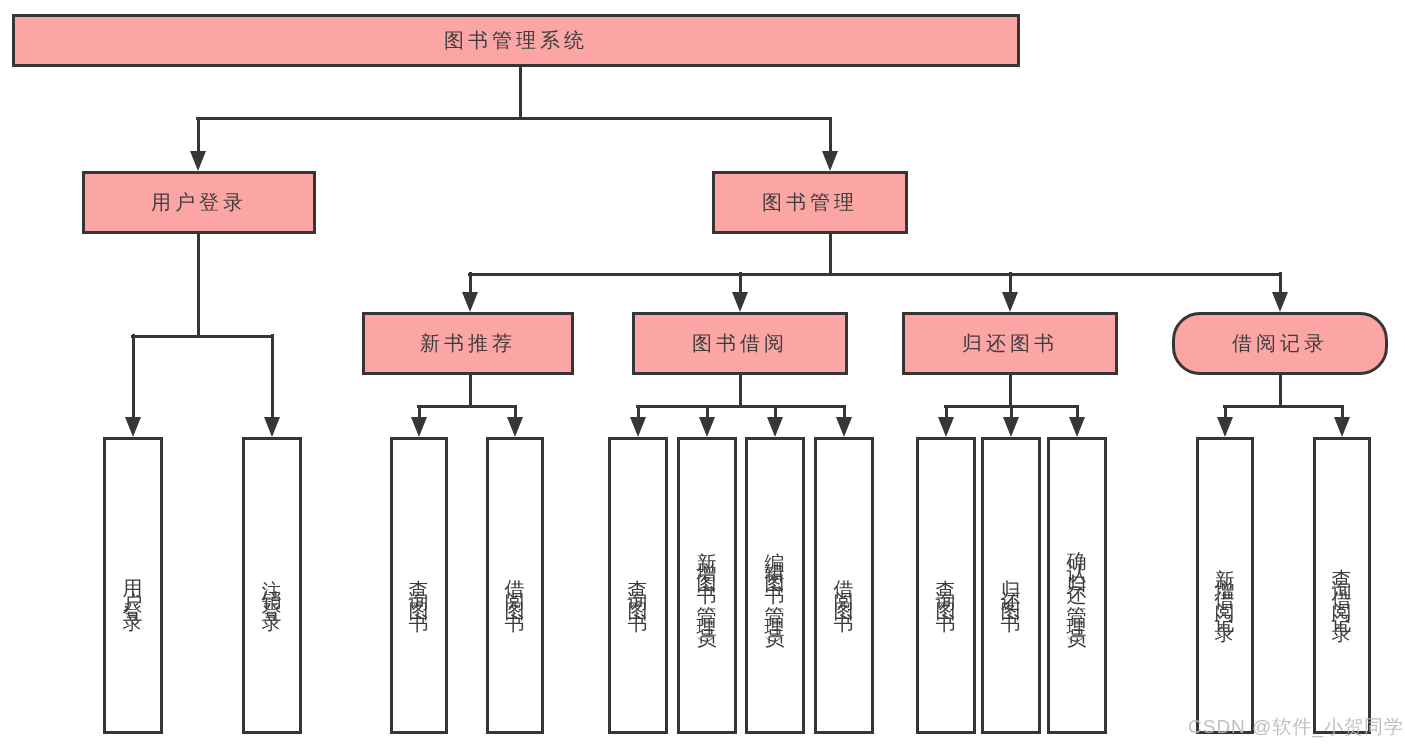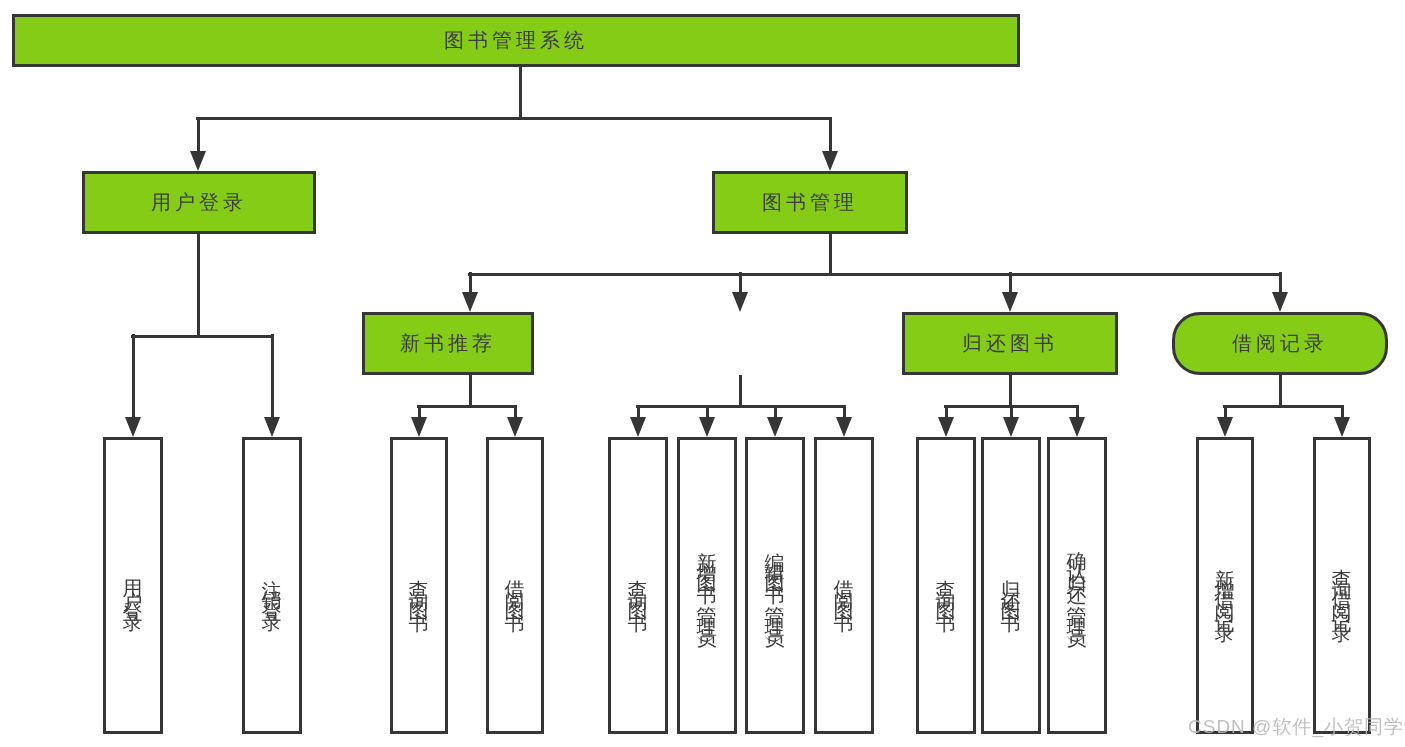--- a/index.html
+++ b/index.html
@@ -12,21 +12,21 @@
   body{font-family:"Liberation Sans","DejaVu Sans",sans-serif;}
   .canvas{
     position:relative;
     width:1405px;height:747px;
     background:#ffffff;
     overflow:hidden;
   }
   
   .box{
     position:absolute;
-    background:#84cc16;
+    background:#fca5a5;
     border:3px solid var(--line);
     color:var(--text);
     display:flex;align-items:center;justify-content:center;
     font-size:20px;
     letter-spacing:4px;
     white-space:nowrap;
   }
   .vbox{
     position:absolute;
     background:#ffffff;
@@ -69,22 +69,25 @@
     <span>图书管理系统</span>
   </div>
 
   <div class="box" style="left:82px;top:171px;width:234px;height:63px;">
     <span>用户登录</span>
   </div>
   <div class="box" style="left:712px;top:171px;width:196px;height:63px;">
     <span>图书管理</span>
   </div>
 
-  <div class="box" style="left:362px;top:312px;width:172px;height:63px;">
+  <div class="box" style="left:362px;top:312px;width:212px;height:63px;">
     <span>新书推荐</span>
+  </div>
+  <div class="box" style="left:632px;top:312px;width:216px;height:63px;">
+    <span>图书借阅</span>
   </div>
   <div class="box" style="left:902px;top:312px;width:216px;height:63px;">
     <span>归还图书</span>
   </div>
   <div class="box" style="left:1172px;top:312px;width:216px;height:63px;border-radius:28px;">
     <span>借阅记录</span>
   </div>
 
   <div class="vbox" style="left:103px;top:437px;width:60px;height:297px;">
     <span class="vtext">用户登录</span>

